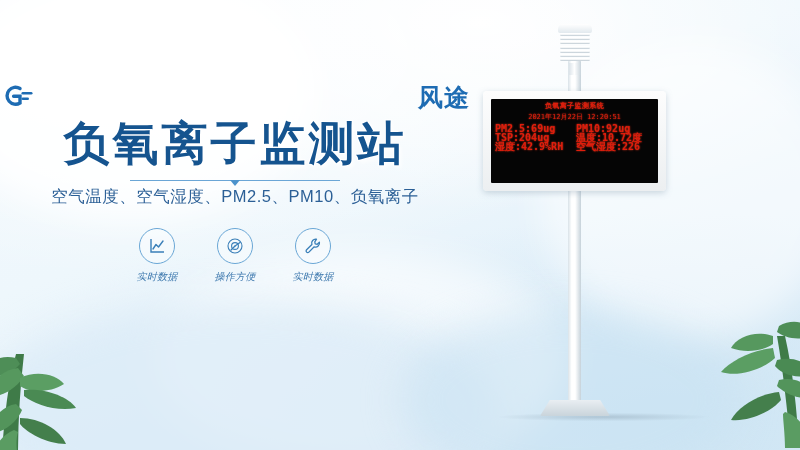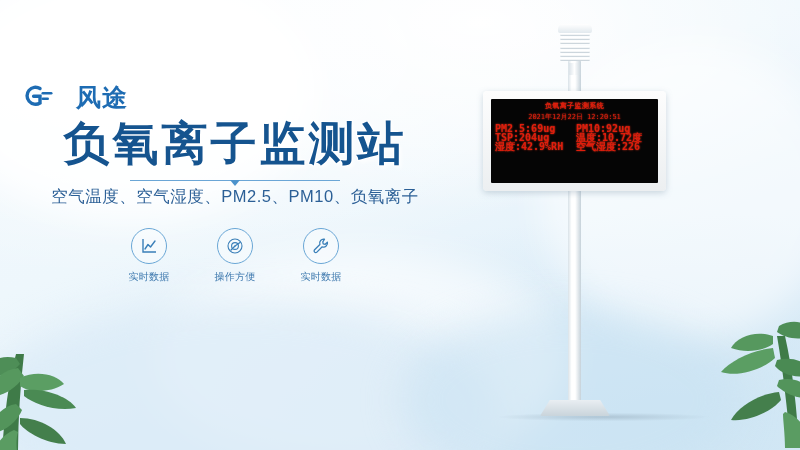--- a/index.html
+++ b/index.html
@@ -20,21 +20,21 @@
   .wash{position:absolute;border-radius:50%;filter:blur(18px);pointer-events:none;}
   .wash.a{left:-60px;top:-40px;width:380px;height:260px;background:rgba(255,255,255,.85);}
   .wash.b{left:150px;top:250px;width:420px;height:220px;background:rgba(255,255,255,.6);}
   .wash.c{right:-40px;top:40px;width:300px;height:300px;background:rgba(255,255,255,.55);}
   .wash.d{left:-20px;bottom:-70px;width:520px;height:220px;background:rgba(216,234,246,.7);}
   .wash.e{right:60px;bottom:-40px;width:340px;height:180px;background:rgba(200,226,243,.55);}
 
   
   .left-block{position:absolute;left:0;top:82px;width:470px;text-align:center;}
 
-  .logo-row{display:flex;align-items:center;justify-content:flex-start;gap:22px;height:30px;padding-left:20px;}
+  .logo-row{display:flex;align-items:center;justify-content:space-between;gap:22px;height:30px;}
   .logo-mark{width:34px;height:26px;position:relative;flex:0 0 auto;}
   .logo-text{
     font-size:25px;font-weight:bold;color:#1e6cb3;letter-spacing:1px;
     font-family:"Liberation Sans","DejaVu Sans",sans-serif;line-height:1;
   }
 
   .main-title{
     margin-top:6px;
     font-size:46px;font-weight:bold;letter-spacing:3px;
     color:#15548f;line-height:1.12;
@@ -50,21 +50,21 @@
     position:absolute;left:50%;top:4px;margin-left:-5px;width:0;height:0;
     border-left:5px solid transparent;border-right:5px solid transparent;
     border-top:6px solid #4c93cc;
   }
 
   .subtitle{
     margin-top:0;font-size:16.5px;color:#2b5f96;letter-spacing:.5px;
     font-family:"Liberation Sans","DejaVu Sans",sans-serif;
   }
 
-  .features{display:flex;justify-content:center;gap:36px;margin-top:20px;}
+  .features{display:flex;justify-content:center;gap:28px;margin-top:20px;font-style:italic;}
   .feature{width:50px;text-align:center;}
   .feature .circ{
     width:34px;height:34px;margin:0 auto;border-radius:50%;
     border:1.5px solid #6aa7d6;background:rgba(255,255,255,.35);
     display:flex;align-items:center;justify-content:center;color:#3a7fb8;
   }
   .feature .lbl{
     margin-top:6px;font-size:10px;color:#3e79ae;letter-spacing:.3px;white-space:nowrap;
     font-family:"Liberation Sans","DejaVu Sans",sans-serif;
   }

